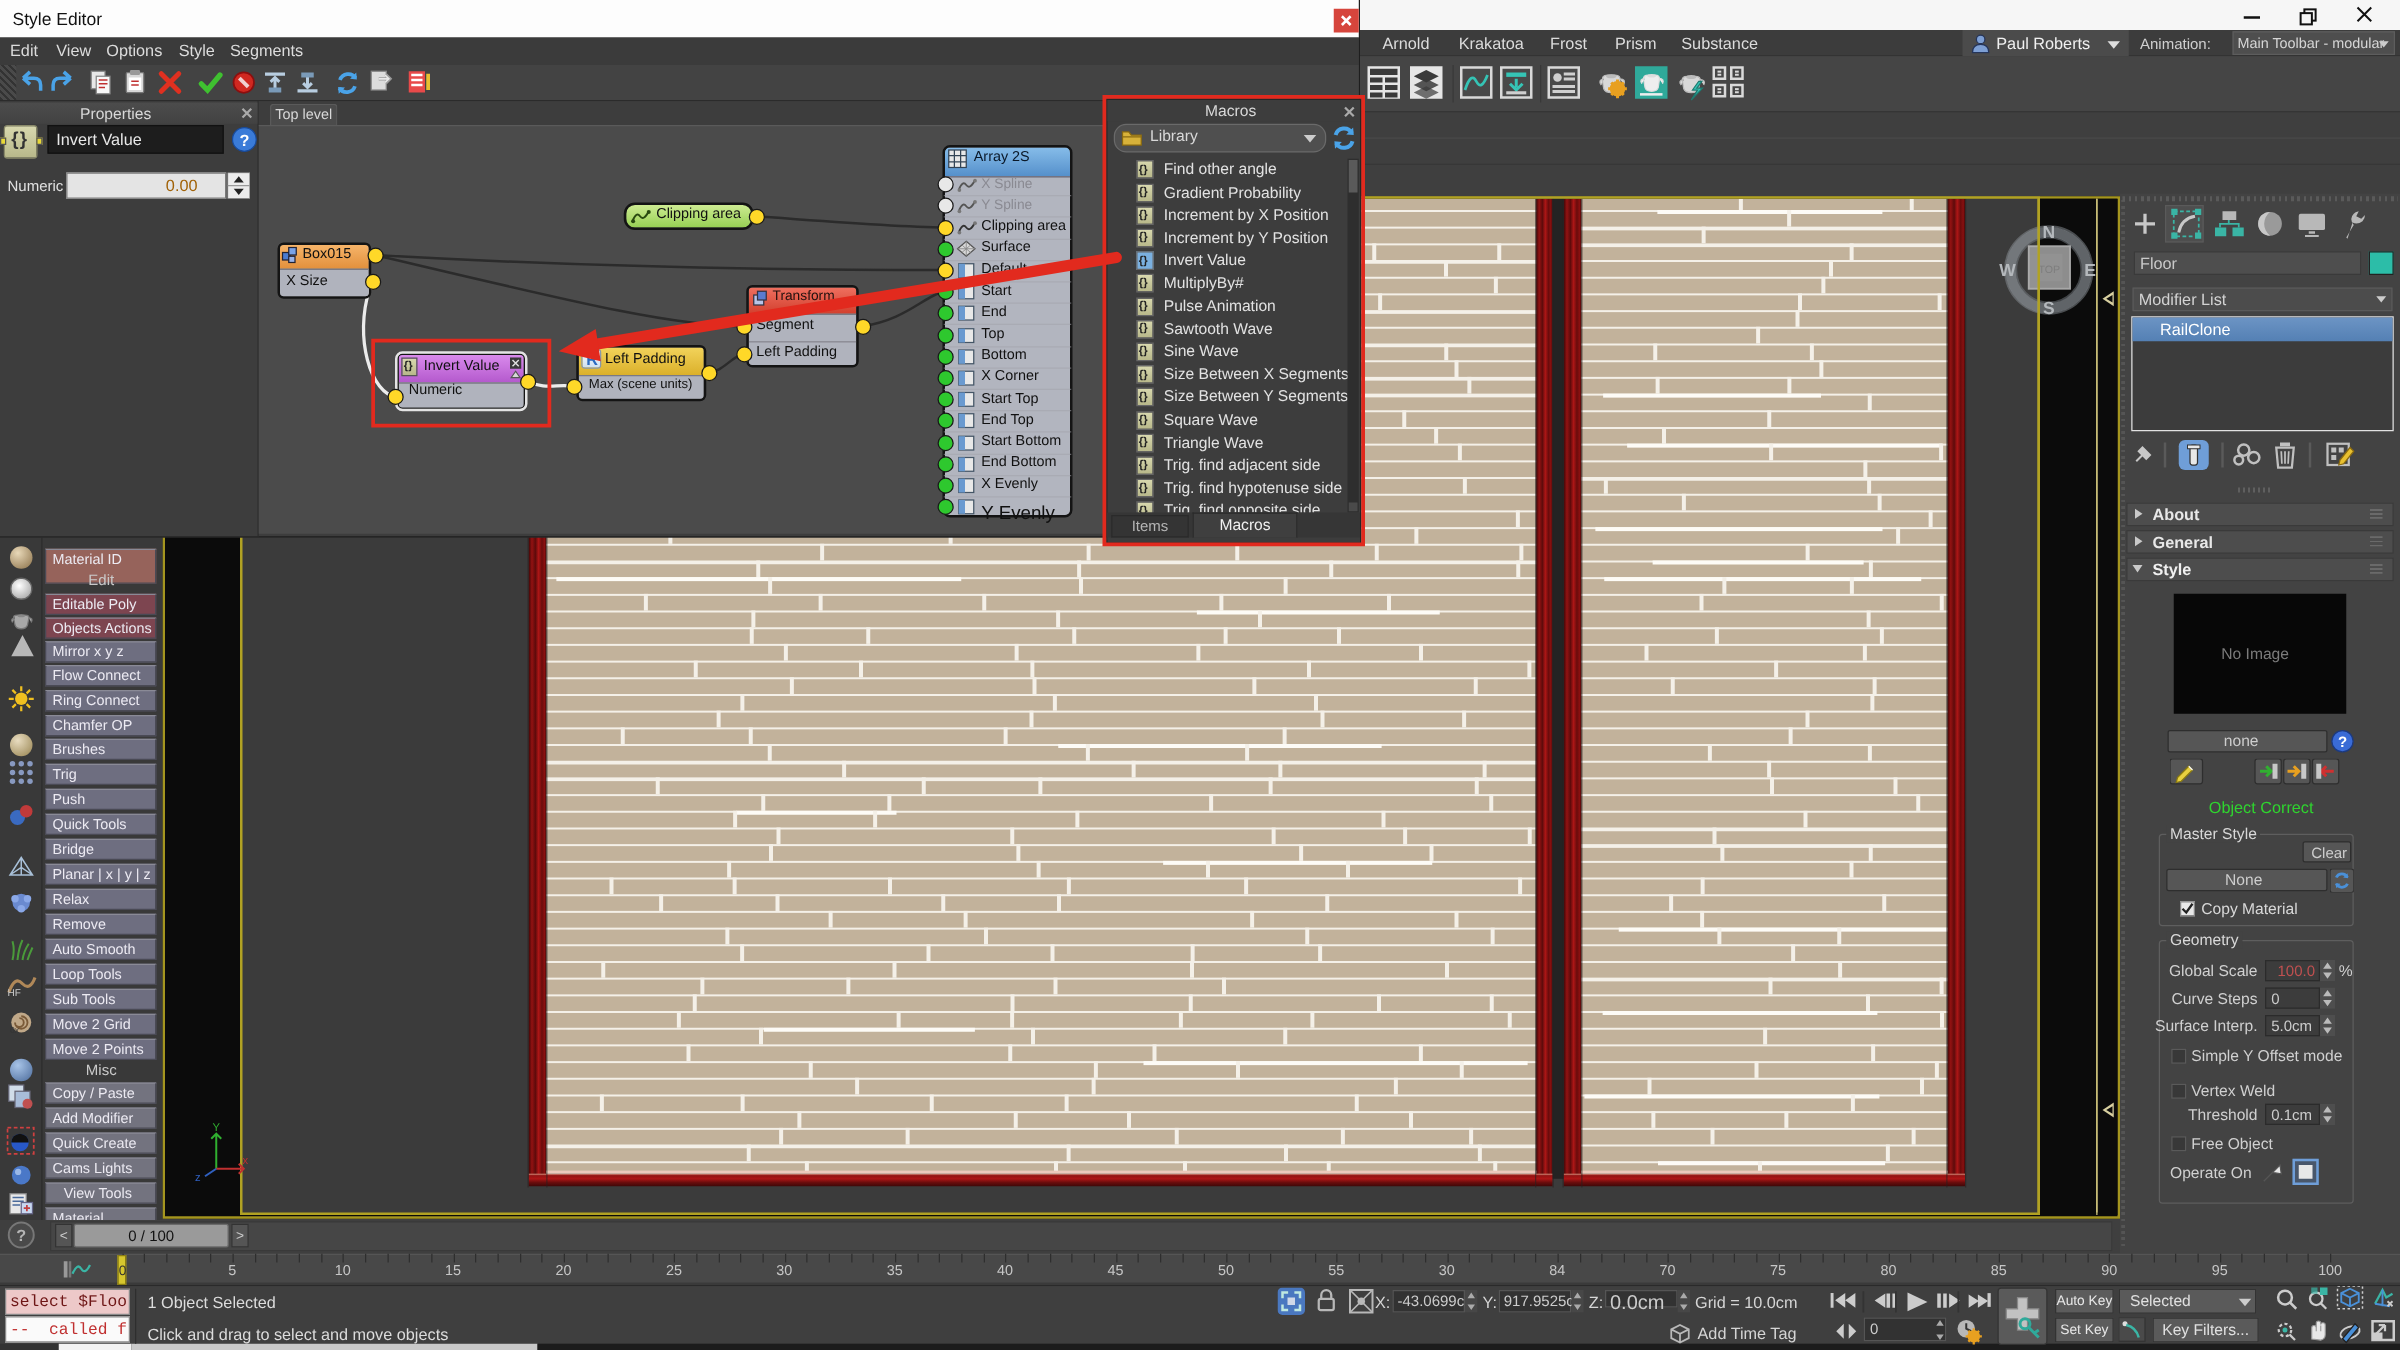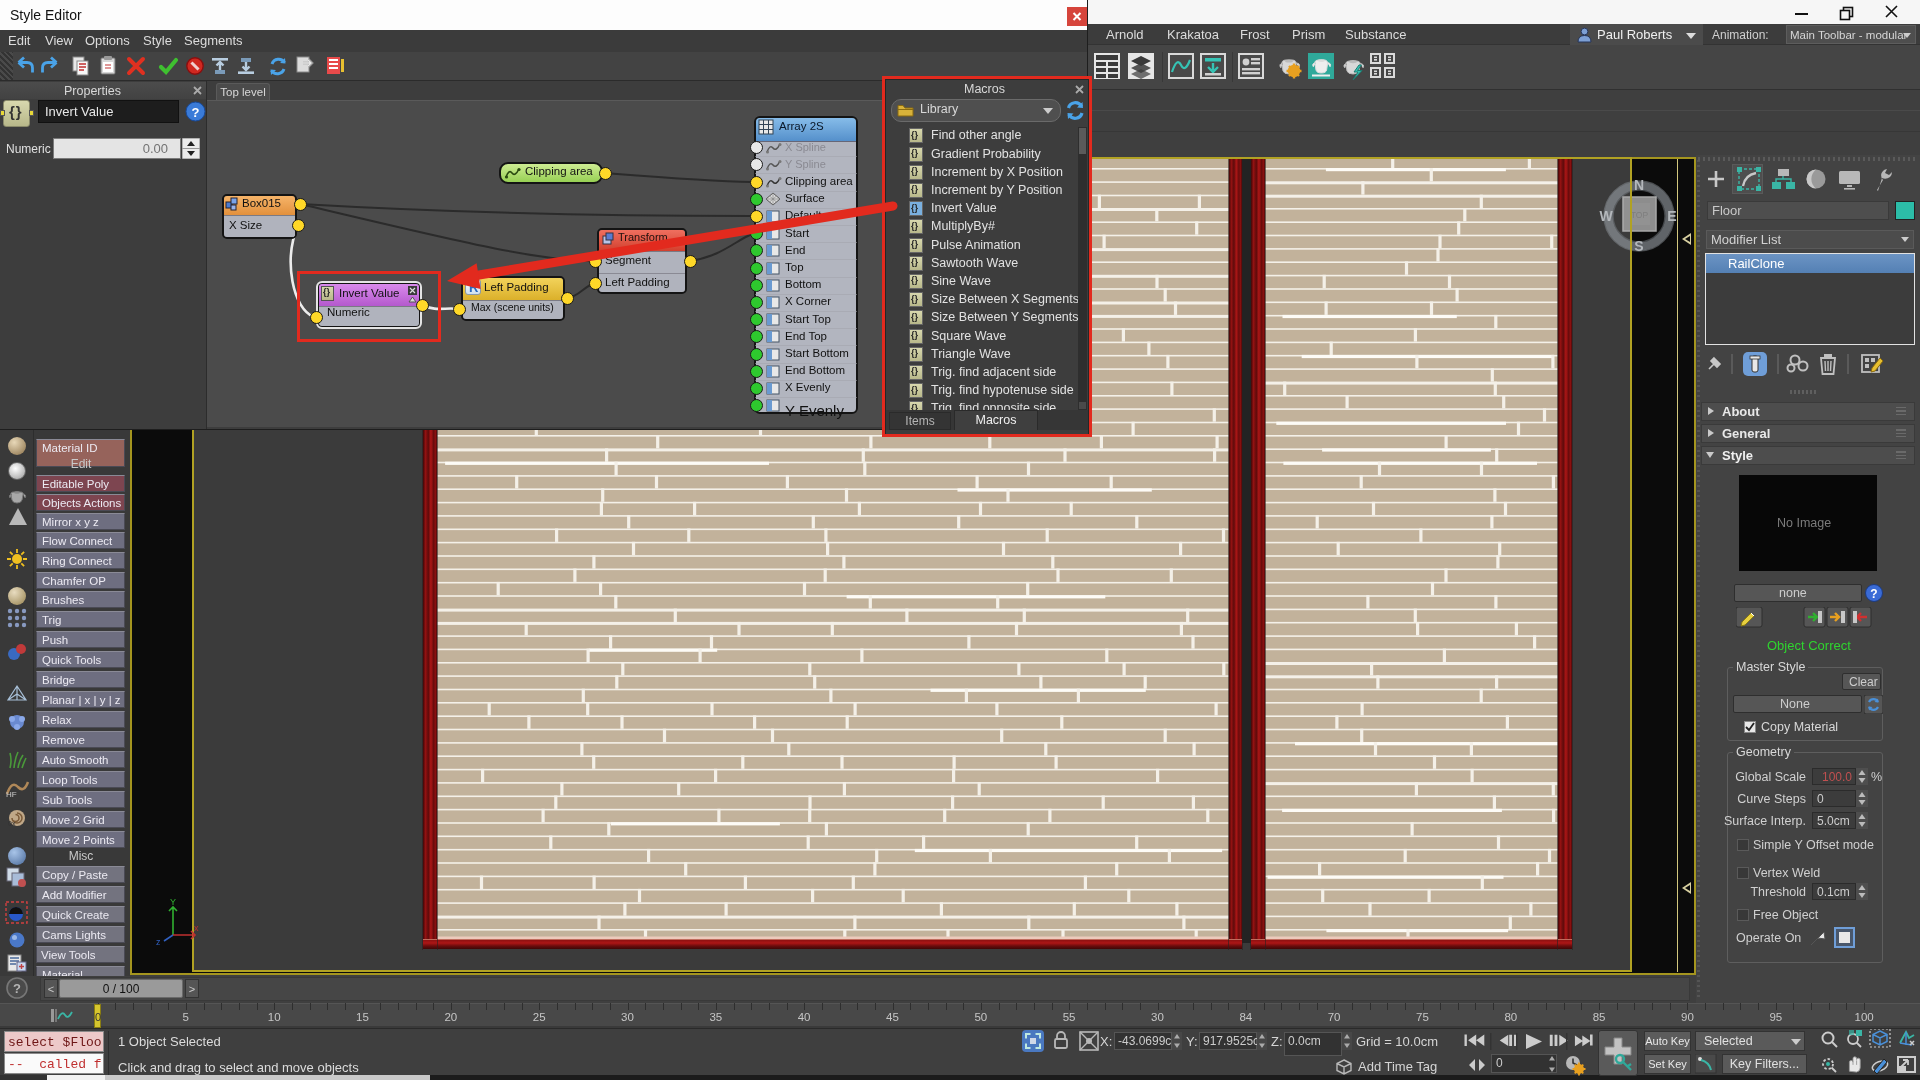--- a/index.html
+++ b/index.html
@@ -773,21 +773,21 @@
 <div class="a" style="left:36px;top:751px;width:89px;height:17px;background:#6e6e80;border:1px solid #4a4a55;border-top-color:#8a8a96;color:#eceaf2;font-size:11.5px;line-height:16px;padding-left:5px;white-space:nowrap;overflow:hidden">Auto Smooth</div>
 <div class="a" style="left:36px;top:771px;width:89px;height:17px;background:#6e6e80;border:1px solid #4a4a55;border-top-color:#8a8a96;color:#eceaf2;font-size:11.5px;line-height:16px;padding-left:5px;white-space:nowrap;overflow:hidden">Loop Tools</div>
 <div class="a" style="left:36px;top:791px;width:89px;height:17px;background:#6e6e80;border:1px solid #4a4a55;border-top-color:#8a8a96;color:#eceaf2;font-size:11.5px;line-height:16px;padding-left:5px;white-space:nowrap;overflow:hidden">Sub Tools</div>
 <div class="a" style="left:36px;top:811px;width:89px;height:17px;background:#6e6e80;border:1px solid #4a4a55;border-top-color:#8a8a96;color:#eceaf2;font-size:11.5px;line-height:16px;padding-left:5px;white-space:nowrap;overflow:hidden">Move 2 Grid</div>
 <div class="a" style="left:36px;top:831px;width:89px;height:17px;background:#6e6e80;border:1px solid #4a4a55;border-top-color:#8a8a96;color:#eceaf2;font-size:11.5px;line-height:16px;padding-left:5px;white-space:nowrap;overflow:hidden">Move 2 Points</div>
 <div class="a" style="left:36px;top:849px;width:90px;height:16px;color:#c9c9c9;font-size:12px;text-align:center">Misc</div>
 <div class="a" style="left:36px;top:866px;width:89px;height:17px;background:#73737f;border:1px solid #4a4a55;border-top-color:#8a8a96;color:#eceaf2;font-size:11.5px;line-height:16px;padding-left:5px;white-space:nowrap;overflow:hidden">Copy / Paste</div>
 <div class="a" style="left:36px;top:886px;width:89px;height:17px;background:#73737f;border:1px solid #4a4a55;border-top-color:#8a8a96;color:#eceaf2;font-size:11.5px;line-height:16px;padding-left:5px;white-space:nowrap;overflow:hidden">Add Modifier</div>
 <div class="a" style="left:36px;top:906px;width:89px;height:17px;background:#73737f;border:1px solid #4a4a55;border-top-color:#8a8a96;color:#eceaf2;font-size:11.5px;line-height:16px;padding-left:5px;white-space:nowrap;overflow:hidden">Quick Create</div>
 <div class="a" style="left:36px;top:926px;width:89px;height:17px;background:#73737f;border:1px solid #4a4a55;border-top-color:#8a8a96;color:#eceaf2;font-size:11.5px;line-height:16px;padding-left:5px;white-space:nowrap;overflow:hidden">Cams Lights</div>
-<div class="a" style="left:36px;top:946px;width:89px;height:17px;background:#73737f;border:1px solid #4a4a55;border-top-color:#8a8a96;color:#eceaf2;font-size:11.5px;line-height:16px;padding-left:4px;white-space:nowrap;overflow:hidden">View Tools</div>
+<div class="a" style="left:36px;top:946px;width:89px;height:17px;background:#73737f;border:1px solid #4a4a55;border-top-color:#8a8a96;color:#eceaf2;font-size:11.5px;line-height:16px;padding-left:14px;white-space:nowrap;overflow:hidden">View Tools</div>
 <div class="a" style="left:36px;top:966px;width:89px;height:17px;background:#73737f;border:1px solid #4a4a55;border-top-color:#8a8a96;color:#eceaf2;font-size:11.5px;line-height:16px;padding-left:5px;white-space:nowrap;overflow:hidden">Material...</div>
 
   <div class="a" style="left:1696px;top:155px;width:224px;height:848px;background:#434343"></div>
   <div class="a" style="left:1697px;top:160px;width:3px;height:840px;background:repeating-linear-gradient(#555 0 2px,#434343 2px 5px)"></div>
   <div class="a" style="left:1698px;top:157px;width:220px;height:4px;background:repeating-linear-gradient(90deg,#5a5a5a 0 2px,#434343 2px 5px)"></div>
 
   <div class="a" style="left:1732px;top:164px;width:31px;height:30px;background:#4e4e4e;border:1px solid #5a5a5a"></div>
   <svg class="a" style="left:1700px;top:166px" width="220" height="28">
     <g stroke="#c8c8c8" stroke-width="2.6">
         <path d="M16 5 L16 21 M8 13 L24 13"></path>
@@ -1152,21 +1152,21 @@
       <rect width="10" height="18" fill="#474747"></rect>
       <path d="M5 2 L8 6.5 L2 6.5 Z M5 16 L2 11.5 L8 11.5 Z" fill="#aaa"></path>
     </svg>
   <div class="a" style="left:1186px;top:1034px;color:#d5d5d5;font-size:13px">Y:</div>
   <div class="a" style="left:1199px;top:1032px;width:58px;height:18px;background:#323232;border:1px solid #555;color:#ccc;font-size:12px;padding:1px 0 0 3px">917.9525cr</div>
   <svg class="a" style="left:1257px;top:1032px" width="10" height="18">
       <rect width="10" height="18" fill="#474747"></rect>
       <path d="M5 2 L8 6.5 L2 6.5 Z M5 16 L2 11.5 L8 11.5 Z" fill="#aaa"></path>
     </svg>
   <div class="a" style="left:1271px;top:1034px;color:#d5d5d5;font-size:13px">Z:</div>
-  <div class="a" style="left:1284px;top:1032px;width:58px;height:24px;background:#323232;border:1px solid #555;color:#ccc;font-size:12px;padding:1px 0 0 3px">0.0cm</div>
+  <div class="a" style="left:1284px;top:1032px;width:58px;height:14px;background:#323232;border:1px solid #555;color:#ccc;font-size:16px;padding:1px 0 0 3px">0.0cm</div>
   <svg class="a" style="left:1342px;top:1032px" width="10" height="18">
       <rect width="10" height="18" fill="#474747"></rect>
       <path d="M5 2 L8 6.5 L2 6.5 Z M5 16 L2 11.5 L8 11.5 Z" fill="#aaa"></path>
     </svg>
   <div class="a" style="left:1356px;top:1034px;color:#d5d5d5;font-size:13px">Grid = 10.0cm</div>
   <svg class="a" style="left:1335px;top:1058px" width="18" height="18">
       <path d="M9 2 L16 5.5 L16 12.5 L9 16 L2 12.5 L2 5.5 Z M2 5.5 L9 9 L16 5.5 M9 9 L9 16" fill="none" stroke="#b8b8b8" stroke-width="1.4"></path>
     </svg>
   <div class="a" style="left:1358px;top:1059px;color:#d5d5d5;font-size:13px">Add Time Tag</div>
 
@@ -1373,21 +1373,21 @@
   <div class="a" style="left:29px;top:110px;width:5px;height:6px;background:#e8d838;border:1px solid #555"></div>
 
   <div class="a" style="left:38px;top:100px;width:141px;height:23px;background:#1d1d1d;border:1px solid #111;color:#e8e8e8;font-size:13px;line-height:21px;padding-left:6px">Invert Value</div>
   <svg class="a" style="left:185px;top:101px" width="21" height="21">
       <circle cx="10.5" cy="10.5" r="9.5" fill="#3a7bd8"></circle>
       <circle cx="10.5" cy="10.5" r="9.5" fill="none" stroke="#184a9a"></circle>
       <text x="10.5" y="15.5" font-family="Liberation Sans" font-size="13" font-weight="bold" fill="#fff" text-anchor="middle">?</text>
     </svg>
 
   <div class="a" style="left:6px;top:142px;color:#e0e0e0;font-size:12px">Numeric</div>
-  <div class="a" style="left:53px;top:138px;width:128px;height:21px;background:#e4e4e4;border:1px solid #7a7a7a;color:#737373;font-size:13px;text-align:right;line-height:19px;padding-right:12px">0.00</div>
+  <div class="a" style="left:53px;top:138px;width:128px;height:21px;background:#e4e4e4;border:1px solid #7a7a7a;color:#a16207;font-size:13px;text-align:right;line-height:19px;padding-right:22px">0.00</div>
   <svg class="a" style="left:182px;top:138px" width="18" height="21">
       <rect x="0" y="0" width="18" height="21" fill="#ececec" stroke="#7a7a7a"></rect>
       <rect x="0" y="10" width="18" height="1" fill="#9a9a9a"></rect>
       <path d="M9 3 L13 8 L5 8 Z" fill="#222"></path>
       <path d="M9 18 L5 13 L13 13 Z" fill="#222"></path>
     </svg>
 
   <div class="a" style="left:207px;top:81px;width:880px;height:19px;background:#3d3d3d"></div>
   <div class="a" style="left:216px;top:83px;width:54px;height:17px;background:#4b4b4b;border:1px solid #5a5a5a;border-bottom:none;border-radius:3px 3px 0 0;color:#d8d8d8;font-size:11.5px;text-align:center;line-height:16px">Top level</div>
 

